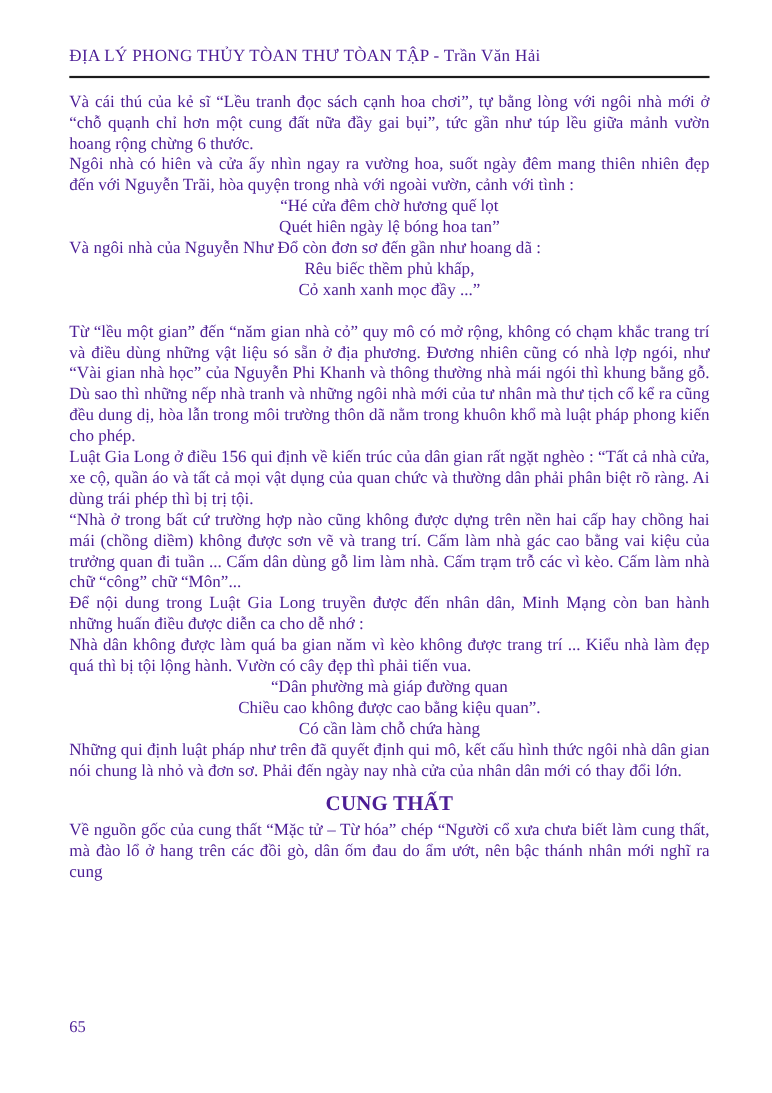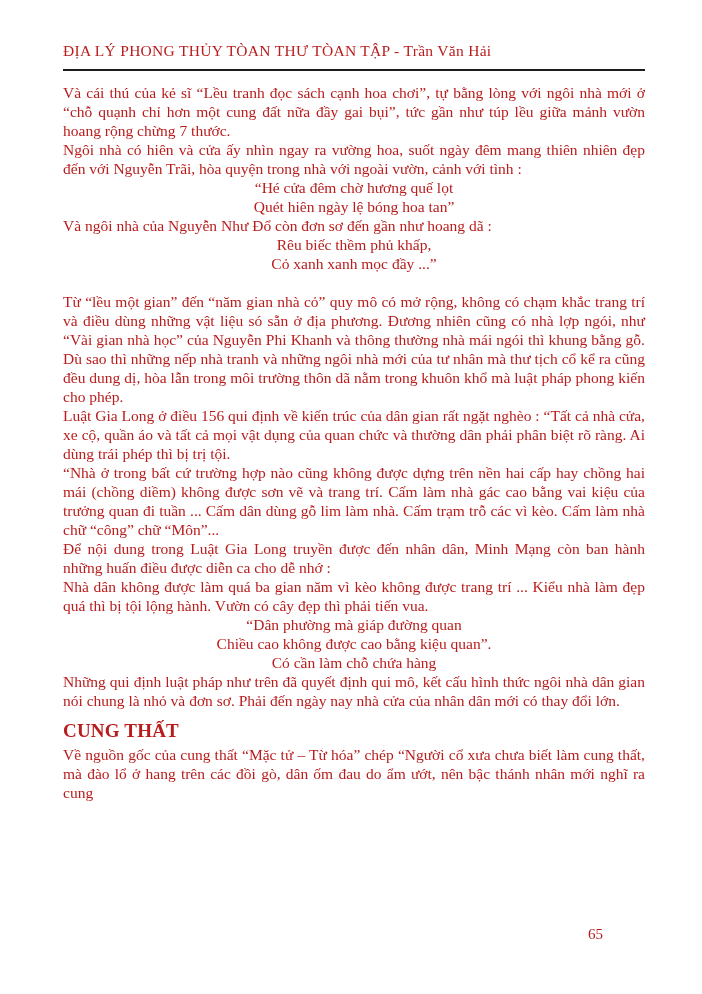--- a/index.html
+++ b/index.html
@@ -5,21 +5,21 @@
   html, body {
     margin: 0;
     padding: 0;
     background: #ffffff;
   }
   .page {
     position: relative;
     width: 702px;
     height: 994px;
     background: #ffffff;
-    color: #b91c1c;
+    color: #4c1d95;
     font-family: "Liberation Serif", serif;
     overflow: hidden;
     box-sizing: border-box;
   }
   .content {
     position: absolute;
     left: 63px;
     width: 582px;
     top: 42px;
   }
@@ -48,45 +48,45 @@
     text-align: center;
   }
   .gap-top {
     margin-top: 19px !important;
   }
   .section-heading {
     font-size: 19px;
     font-weight: bold;
     line-height: 24px;
     margin: 9px 0 2px 0 !important;
-    text-align: left;
+    text-align: center;
     letter-spacing: 0.2px;
   }
   .page-number {
     position: absolute;
     top: 925px;
     left: 63px;
     width: 540px;
-    text-align: right;
+    text-align: left;
     font-size: 15px;
     line-height: 19px;
   }
 </style>
 </head>
 <body>
 
 <div class="page">
   <div class="content">
 
     <div class="running-head">ĐỊA LÝ PHONG THỦY TÒAN THƯ  TÒAN TẬP -  Trần Văn Hải</div>
 
     <hr class="header-rule">
 
     <div class="body-text">
-      <p>Và cái thú của kẻ sĩ “Lều tranh đọc sách cạnh hoa chơi”, tự bằng lòng với ngôi nhà mới ở “chỗ quạnh chỉ hơn một cung đất nữa đầy gai bụi”, tức gần như túp lều giữa mảnh vườn hoang rộng chừng 7 thước.</p>
+      <p>Và cái thú của kẻ sĩ “Lều tranh đọc sách cạnh hoa chơi”, tự bằng lòng với ngôi nhà mới ở “chỗ quạnh chỉ hơn một cung đất nữa đầy gai bụi”, tức gần như túp lều giữa mảnh vườn hoang rộng chừng 6 thước.</p>
       <p>Ngôi nhà có hiên và cửa ấy nhìn ngay ra vường hoa, suốt ngày đêm mang thiên nhiên đẹp đến với Nguyễn Trãi, hòa quyện trong nhà với ngoài vườn, cảnh với tình :</p>
       <p class="verse">“Hé cửa đêm chờ hương quế lọt</p>
       <p class="verse">Quét hiên ngày lệ bóng hoa tan”</p>
       <p>Và ngôi nhà của Nguyễn Như Đổ còn đơn sơ đến gần như hoang dã :</p>
       <p class="verse">Rêu biếc thềm phủ khấp,</p>
       <p class="verse">Cỏ xanh xanh mọc đầy ...”</p>
       <p class="gap-top">Từ “lều một gian” đến “năm gian nhà cỏ” quy mô có mở rộng, không có chạm khắc trang trí và điều dùng những vật liệu só sẵn ở địa phương. Đương nhiên cũng có nhà lợp ngói, như “Vài gian nhà học” của Nguyễn Phi Khanh và thông thường nhà mái ngói thì khung bằng gỗ. Dù sao thì những nếp nhà tranh và những ngôi nhà mới của tư nhân mà thư  tịch cổ kể ra cũng đều dung dị, hòa lẫn trong môi trường thôn dã nằm trong khuôn khổ mà luật pháp phong kiến cho phép.</p>
       <p>Luật Gia Long ở điều 156 qui định về kiến trúc của dân gian rất ngặt nghèo : “Tất cả nhà cửa, xe cộ, quần áo và tất cả mọi vật dụng của quan chức và thường dân phải phân biệt rõ ràng. Ai dùng trái phép thì bị trị tội.</p>
       <p>“Nhà ở trong bất cứ trường hợp nào cũng không được dựng trên nền hai cấp hay chồng hai mái (chồng diềm) không được sơn vẽ và trang trí. Cấm làm nhà gác cao bằng vai kiệu của trưởng quan đi tuần ... Cấm dân dùng gỗ lim làm nhà. Cấm trạm trỗ các vì kèo. Cấm làm nhà chữ “công” chữ “Môn”...</p>
       <p>Để nội dung trong Luật Gia Long truyền được đến nhân dân, Minh Mạng còn ban hành những huấn điều được diễn ca cho dễ nhớ :</p>

